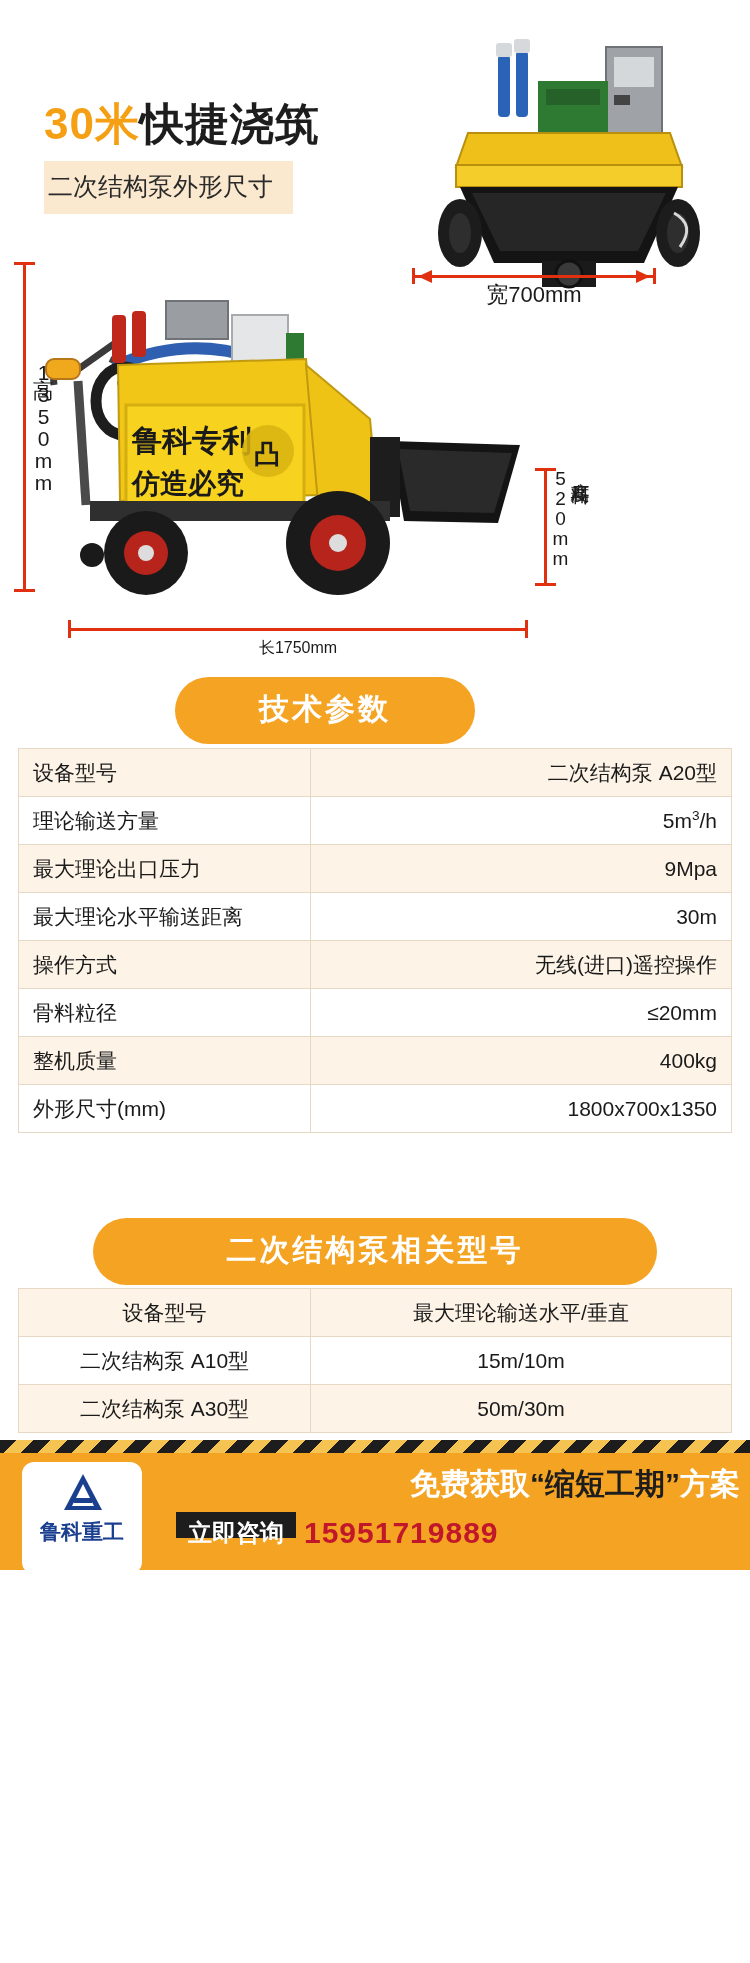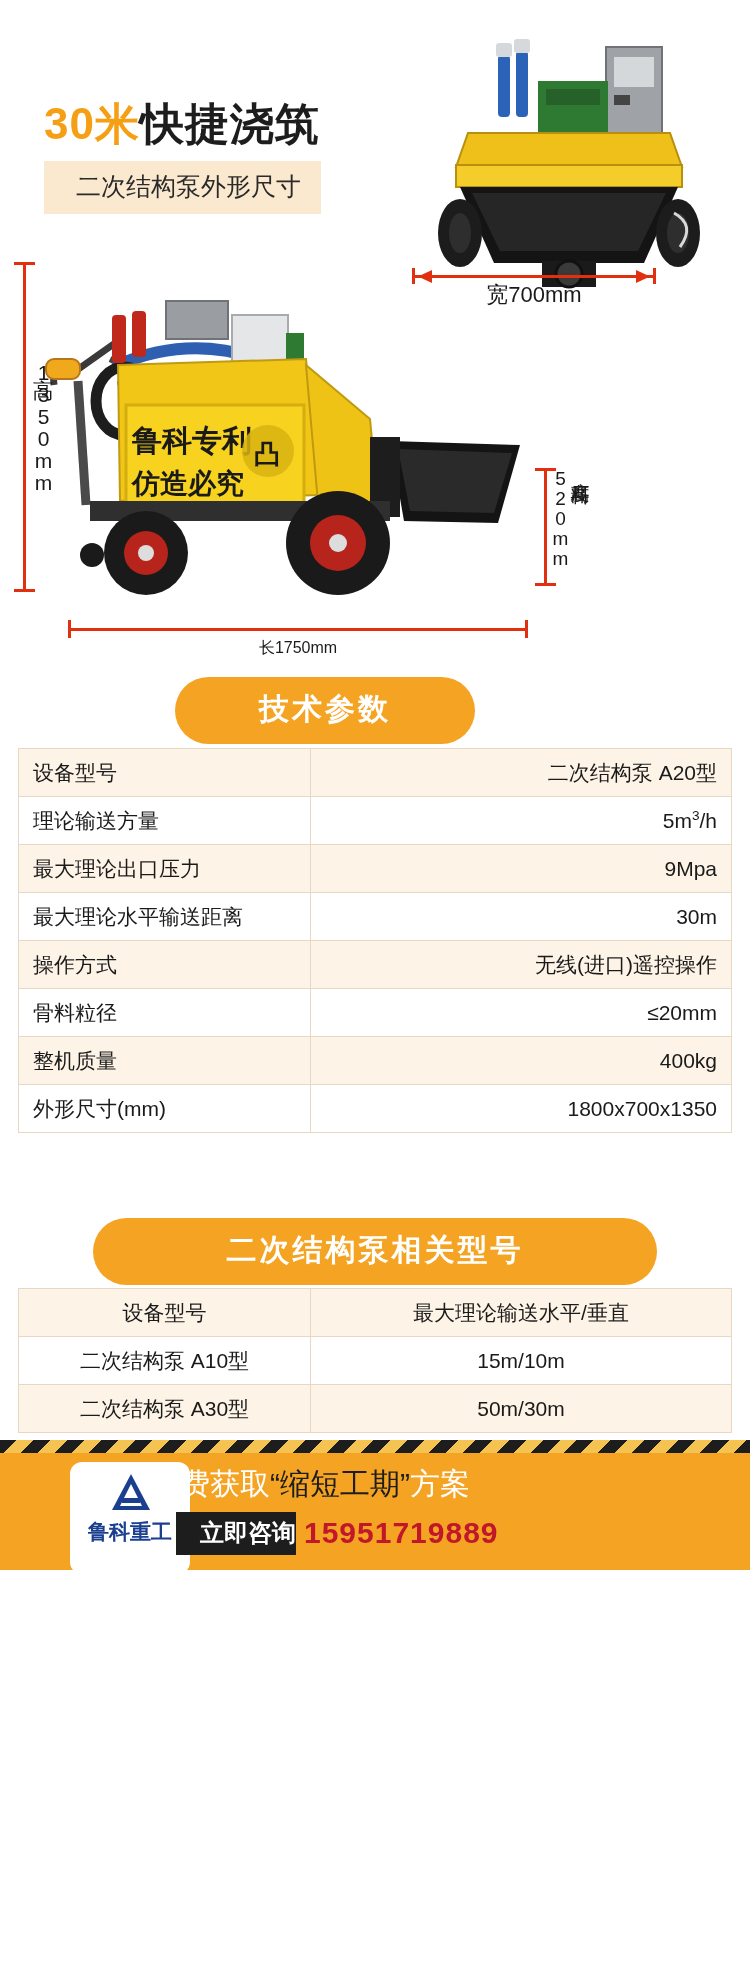--- a/index.html
+++ b/index.html
@@ -19,21 +19,21 @@
     font-size: 44px; font-weight: bold; letter-spacing: 1px;
     white-space: nowrap;
   }
   .title-main .orange { color: #f5a014; }
   .title-main .dark { color: #1d1d1d; }
   .title-sub {
     position: absolute; left: 44px; top: 128px;
     background: #fbe9cf;
     color: #2a2a2a;
     font-size: 25px;
-    padding: 9px 20px 11px 32px;
+    padding: 9px 20px 11px 4px;
     white-space: nowrap;
   }
 
   
   .machine-top { position: absolute; right: 12px; top: 4px; width: 300px; height: 270px; }
 
   .dim-top-arrow { position: absolute; left: 412px; top: 268px; width: 244px; height: 16px; }
   .dim-top-label {
     position: absolute; left: 412px; top: 280px; width: 244px;
     text-align: center; font-size: 22px; color: #1a1a1a;
@@ -114,32 +114,32 @@
   .rel-table td {
     border: 1px solid #e6d8c4;
     font-size: 21px; color: #1a1a1a; text-align: center; padding: 0 10px;
   }
   .rel-table td.c1 { width: 292px; }
 
   
   .footer { position: absolute; left: 0; top: 1440px; width: 750px; height: 130px; background: #f5a322; }
   .stripe { position: absolute; left: 0; top: 0; width: 750px; height: 13px;
      background: repeating-linear-gradient(135deg, #1d1d1d 0 12px, #f5c352 12px 24px); }
-  .logo-box { position: absolute; left: 22px; top: 22px; width: 120px; height: 112px; background:#ffffff; border-radius: 12px; margin-left: 48px; }
+  .logo-box { position: absolute; left: 22px; top: 22px; width: 120px; height: 112px; background:#ffffff; border-radius: 12px; }
   .logo-mark { position: absolute; left: 38px; top: 8px; width: 46px; height: 46px; }
   .logo-text { position: absolute; left: 0; top: 56px; width: 120px; text-align: center; font-size: 21px; font-weight: bold; color: #1b3f8f; }
   .foot-line1 {
     position: absolute; left: 150px; top: 24px; width: 590px;
-    font-size: 30px; font-weight: normal; color: #ffffff; text-align: left; white-space: nowrap;
+    font-size: 30px; font-weight: bold; color: #ffffff; text-align: right; white-space: nowrap;
   }
   .foot-line1 .hl { color: #1d1d1d; }
   .cta-row { position: absolute; left: 176px; top: 72px; width: 380px; height: 42px; }
   .cta-btn {
-    position: absolute; left: 0; top: 0; width: 120px; height: 43px; background: #1d1d1d;
-    color: #ffffff; font-size: 24px; font-weight: bold; text-align: right; line-height: 42px;
+    position: absolute; left: 0; top: 0; width: 120px; height: 26px; background: #1d1d1d;
+    color: #ffffff; font-size: 24px; font-weight: bold; text-align: center; line-height: 42px;
   }
   .cta-phone {
     position: absolute; left: 128px; top: 0; height: 42px; line-height: 42px;
     font-size: 30px; font-weight: bold; color: #c0182a; letter-spacing: 1px;
   }
 </style>
 </head>
 <body>
 
 <div class="page">

